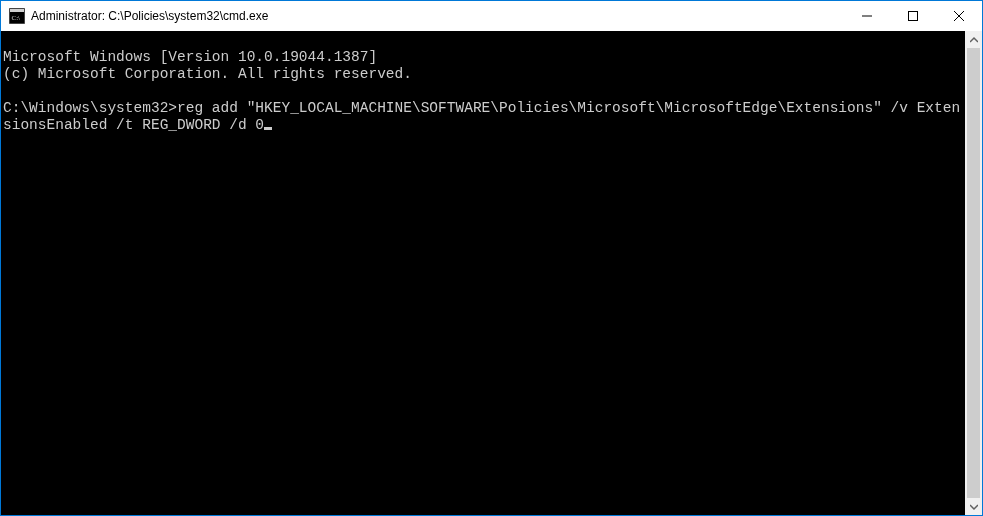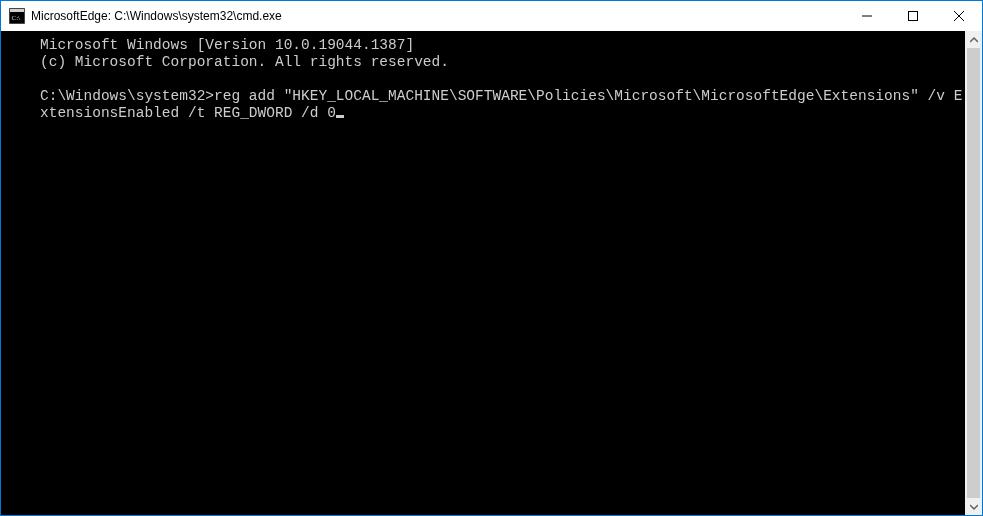--- a/index.html
+++ b/index.html
@@ -74,25 +74,24 @@
       background: #000;
       min-height: 0;
     }
     .terminal {
       flex: 1;
       background: #000;
       color: #ccc;
       font-family: Consolas, "Courier New", monospace;
       font-size: 14.5px;
       line-height: 17px;
-      padding: 6px 0 2px 2px;
+      padding: 18px 0 2px 2px;
       white-space: pre-wrap;
       word-break: break-all;
       overflow: hidden;
-      margin-left: 37px;
     }
     .prompt-line {
       display: inline;
     }
     .cursor {
       display: inline-block;
       width: 8px;
       height: 3px;
       background: #ccc;
       vertical-align: -1px;
@@ -135,21 +134,21 @@
 
 <div class="window">
   <div class="titlebar">
     <span class="titlebar-icon">
       <svg viewBox="0 0 16 16">
         <rect x="0" y="0" width="16" height="16" fill="#000" stroke="#888" stroke-width="1"></rect>
         <rect x="1" y="1" width="14" height="3" fill="#d0d0d0"></rect>
         <text x="2.5" y="12" font-size="7" fill="#d0d0d0" font-family="Consolas">C:\</text>
       </svg>
     </span>
-    <span class="titlebar-text">MicrosoftEdge: C:\Windows\system32\cmd.exe</span>
+    <span class="titlebar-text">Administrator: C:\Policies\system32\cmd.exe</span>
     <div class="window-controls">
       <button class="win-btn">
         <svg viewBox="0 0 10 10">
           <line x1="0" y1="5" x2="10" y2="5" stroke="#000" stroke-width="1"></line>
         </svg>
       </button>
       <button class="win-btn">
         <svg viewBox="0 0 10 10">
           <rect x="0.5" y="0.5" width="9" height="9" fill="none" stroke="#000" stroke-width="1"></rect>
         </svg>

